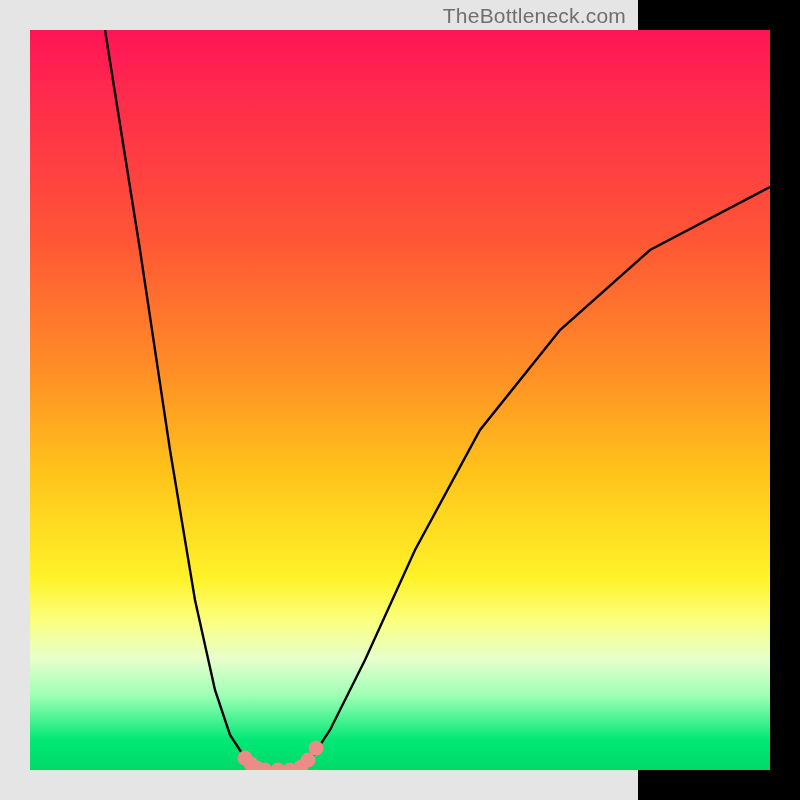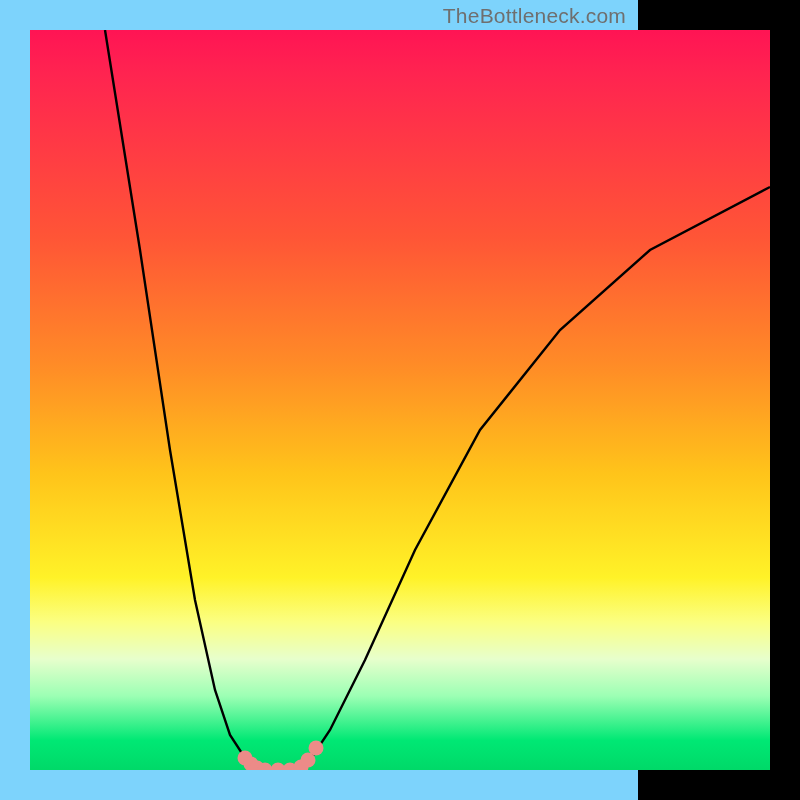--- a/index.html
+++ b/index.html
@@ -10,21 +10,21 @@
     overflow: hidden;
     font-family: Arial, Helvetica, sans-serif;
     background: #000;
   }
   .frame {
     position: absolute;
     top: 0;
     left: 0;
     width: 638px;
     height: 800px;
-    background: #7dd3fc;
+    background: #e5e5e5;
   }
   .plot {
     position: absolute;
     top: 30px;
     left: 30px;
     width: 740px;
     height: 740px;
     background: linear-gradient(
       to bottom,
       #ff1454 0%,

